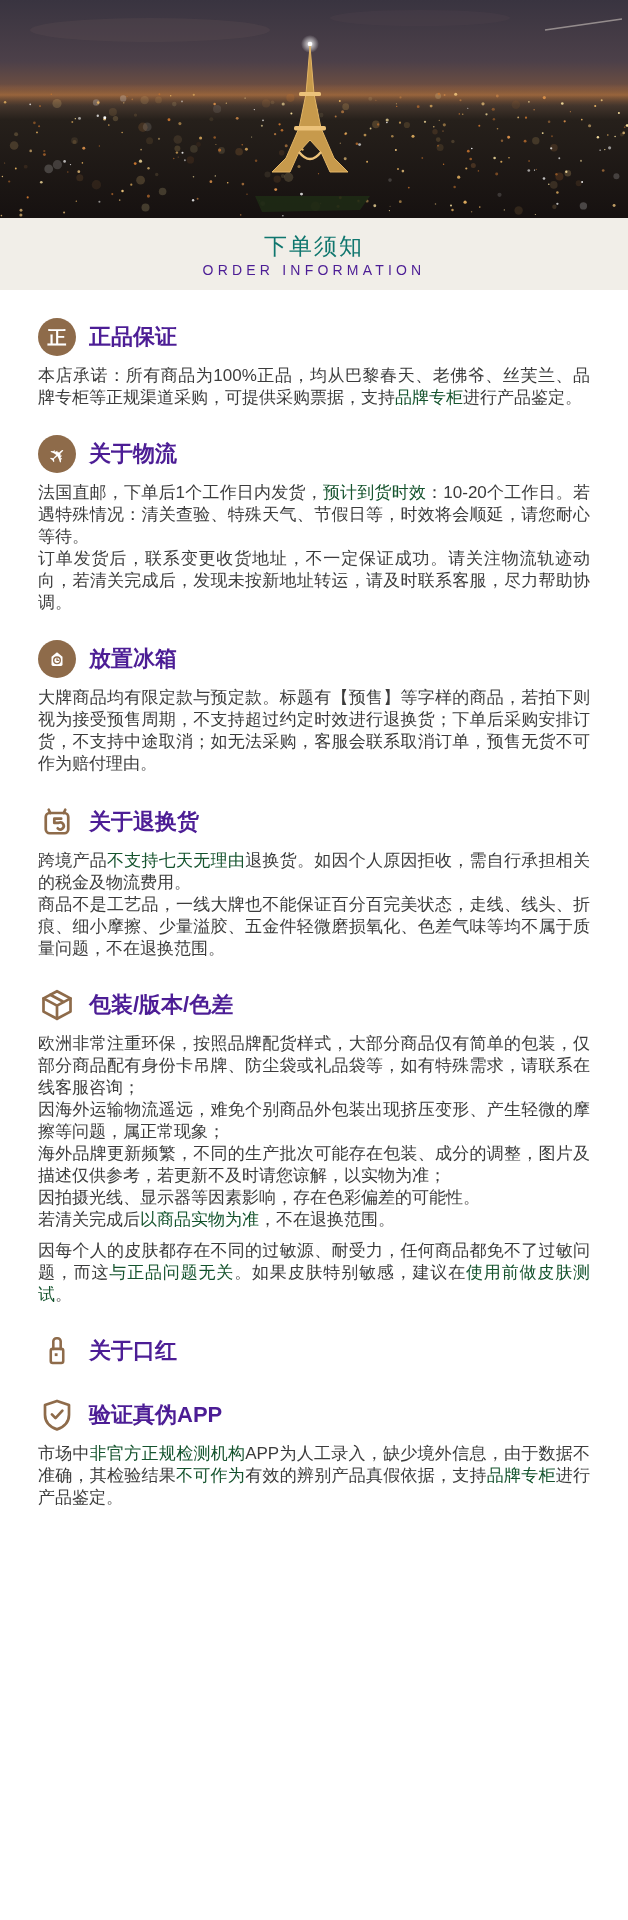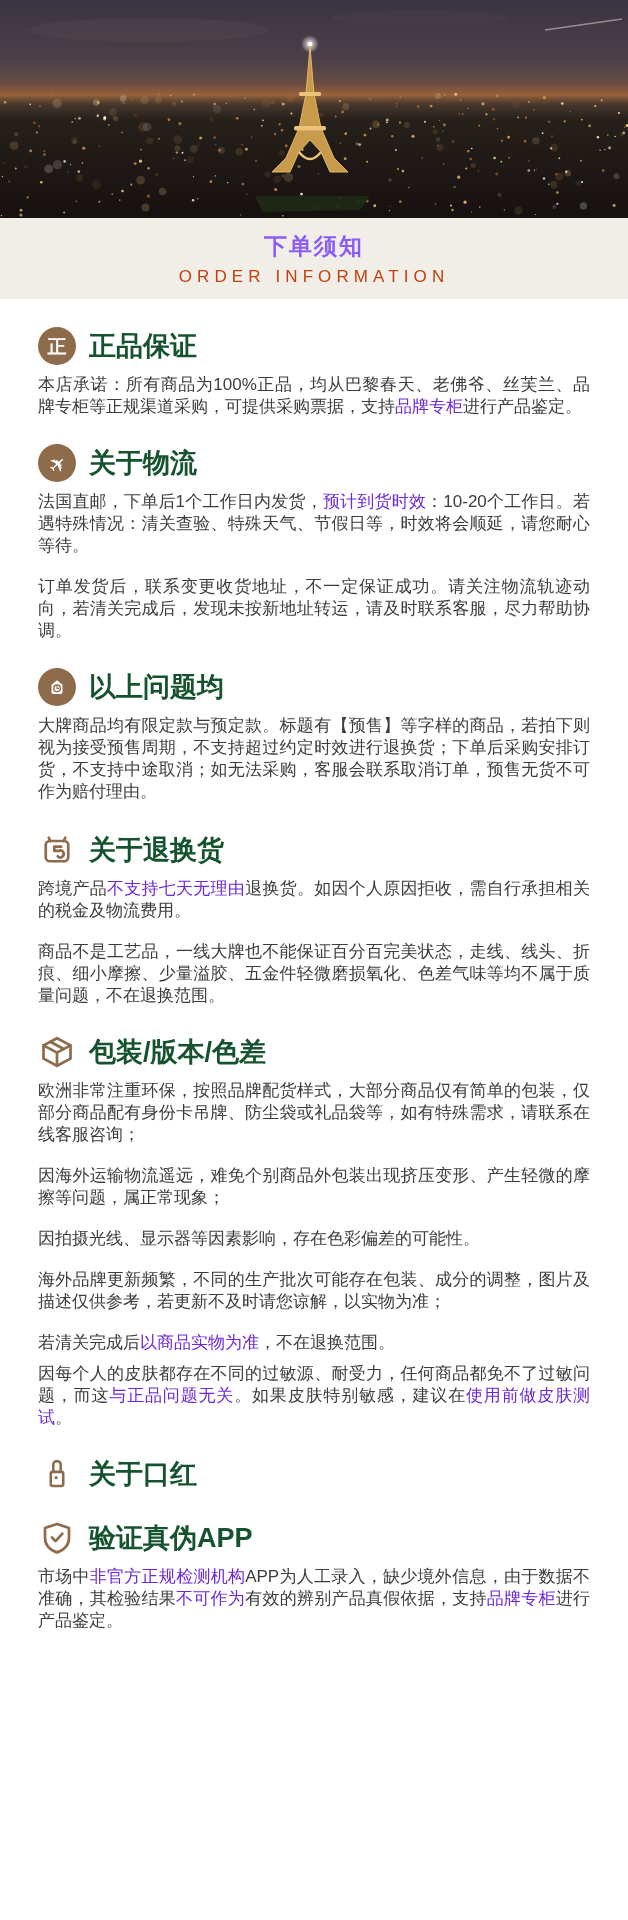--- a/index.html
+++ b/index.html
@@ -6,36 +6,36 @@
   html,body { background:#ffffff; }
   body { font-family:"Liberation Sans","DejaVu Sans",sans-serif; }
   .page { width:628px; min-height:1920px; margin:0 auto; background:#ffffff; overflow:hidden; }
 
   
   .hero { width:628px; height:218px; display:block; }
 
   
   .band { background:#f1eee8; text-align:center; padding:13px 0 12px; }
   .band.second { margin-top:30px; }
-  .band-title { font-size:23px; font-weight:bold; color:#8b5cf6; letter-spacing:2px; }
-  .band-sub { margin-top:5px; font-size:17px; color:#c2410c; letter-spacing:0.3em; }
+  .band-title { font-size:23px; font-weight:normal; color:#0f766e; letter-spacing:2px; }
+  .band-sub { font-size:14px; color:#4c1d95; letter-spacing:0.3em; }
 
   
   .content { padding:2px 38px 0; }
   .item-head { display:flex; align-items:center; gap:13px; margin:26px 0 4px; }
   .icon-circle { width:38px; height:38px; border-radius:50%; background:#8e6b4a; display:flex; align-items:center; justify-content:center; flex:0 0 auto; }
   .icon-circle .zh { color:#ffffff; font-size:19px; font-weight:bold; line-height:1; }
   .icon-circle .plane { color:#ffffff; font-size:21px; line-height:1; transform:rotate(-42deg) translateY(1px); }
   .icon-outline { width:38px; height:38px; flex:0 0 auto; display:flex; align-items:center; justify-content:center; }
   .icon-outline svg, .icon-circle svg { display:block; }
-  .item-title { font-size:27px; font-weight:bold; color:#14532d; }
+  .item-title { font-size:22px; font-weight:bold; color:#4c1d95; }
 
   .para { font-size:17px; line-height:22px; color:#3c3c3c; text-align:justify; margin-top:9px; }
-  .para + .para { margin-top:19px; }
-  .hl { color:#6d28d9; }
+  .para + .para { margin-top:0; }
+  .hl { color:#14532d; }
 
   .stroke-ic { stroke:#8e6b4a; fill:none; stroke-width:1.8; stroke-linecap:round; stroke-linejoin:round; }
 </style>
 </head>
 <body>
 
 <div class="page">
 
   <svg class="hero" viewBox="0 0 628 218" aria-hidden="true">
     <defs>
@@ -404,21 +404,21 @@
       </div>
 
     <div class="item-head">
       <span class="icon-circle">
         <svg width="22" height="22" viewBox="0 0 24 24">
           <path d="M6 9.5 L12 4.5 L18 9.5 V18 a1.6 1.6 0 0 1 -1.6 1.6 H7.6 A1.6 1.6 0 0 1 6 18 Z" fill="#ffffff"></path>
           <circle cx="12" cy="13.4" r="3.6" fill="none" stroke="#8e6b4a" stroke-width="1.5"></circle>
           <path d="M12 11.6 v1.9 h1.6" fill="none" stroke="#8e6b4a" stroke-width="1.3" stroke-linecap="round"></path>
         </svg>
       </span>
-      <span class="item-title">以上问题均</span>
+      <span class="item-title">放置冰箱</span>
     </div>
     <div>
         <p class="para"><span>大牌商品均有限定款与预定款。标题有【预售】等字样的商品，若拍下则视为接受预售周期，不支持超过约定时效进行退换货；下单后采购安排订货，不支持中途取消；如无法采购，客服会联系取消订单，预售无货不可作为赔付理由。</span></p>
       </div>
   </div>
 
 
   <div class="content">
 
     <div class="item-head">
@@ -441,22 +441,22 @@
         <svg width="36" height="36" viewBox="0 0 24 24" class="stroke-ic">
           <polygon points="12,2.8 21,7.6 21,16.4 12,21.2 3,16.4 3,7.6"></polygon>
           <path d="M3 7.6 L12 12.4 L21 7.6 M12 12.4 V21.2 M7.5 5.2 L16.5 10"></path>
         </svg>
       </span>
       <span class="item-title">包装/版本/色差</span>
     </div>
     <div>
         <p class="para"><span>欧洲非常注重环保，按照品牌配货样式，大部分商品仅有简单的包装，仅部分商品配有身份卡吊牌、防尘袋或礼品袋等，如有特殊需求，请联系在线客服咨询；</span></p>
         <p class="para"><span>因海外运输物流遥远，难免个别商品外包装出现挤压变形、产生轻微的摩擦等问题，属正常现象；</span></p>
+        <p class="para"><span>海外品牌更新频繁，不同的生产批次可能存在包装、成分的调整，图片及描述仅供参考，若更新不及时请您谅解，以实物为准；</span></p>
         <p class="para"><span>因拍摄光线、显示器等因素影响，存在色彩偏差的可能性。</span></p>
-        <p class="para"><span>海外品牌更新频繁，不同的生产批次可能存在包装、成分的调整，图片及描述仅供参考，若更新不及时请您谅解，以实物为准；</span></p>
         <p class="para"><span>若清关完成后</span><span class="hl">以商品实物为准</span><span>，不在退换范围。</span></p>
       </div>
 
     <div>
         <p class="para"><span>因每个人的皮肤都存在不同的过敏源、耐受力，任何商品都免不了过敏问题，而这</span><span class="hl">与正品问题无关</span><span>。如果皮肤特别敏感，建议在</span><span class="hl">使用前做皮肤测试</span><span>。</span></p>
       </div>
 
     <div class="item-head">
       <span class="icon-outline">
         <svg width="34" height="34" viewBox="0 0 24 24" class="stroke-ic">

